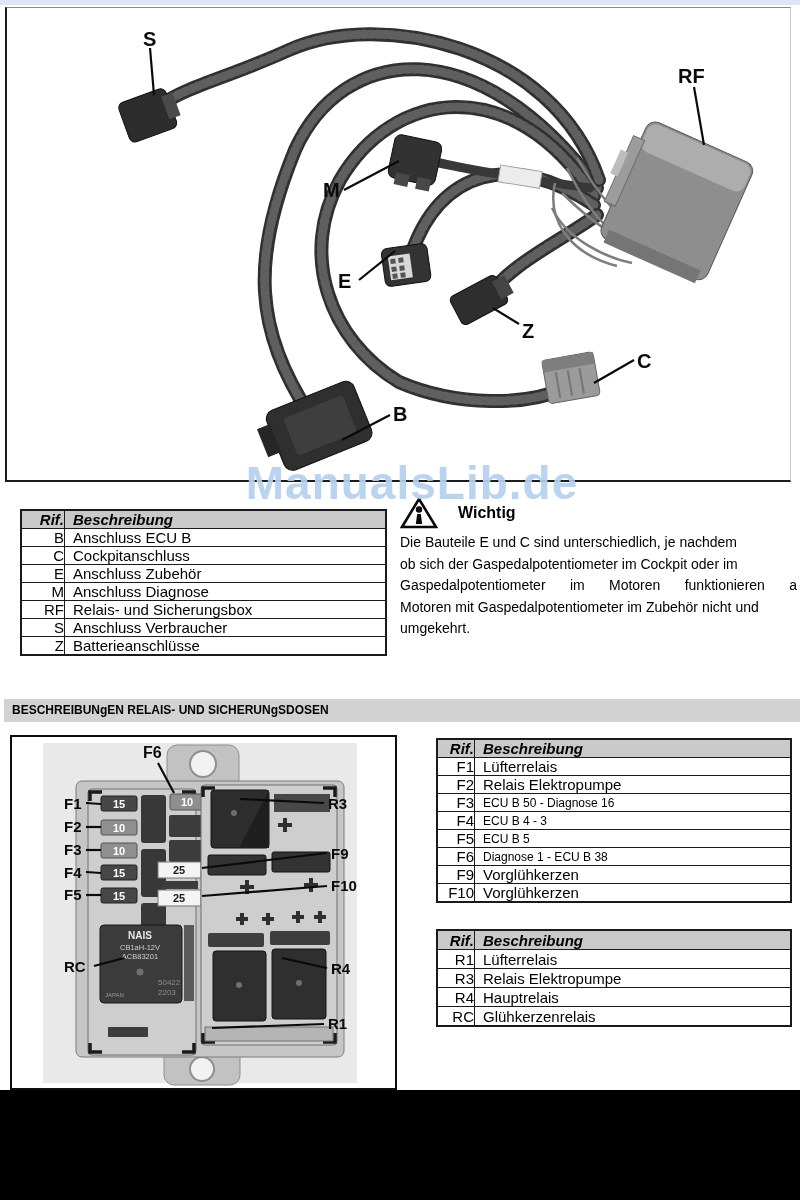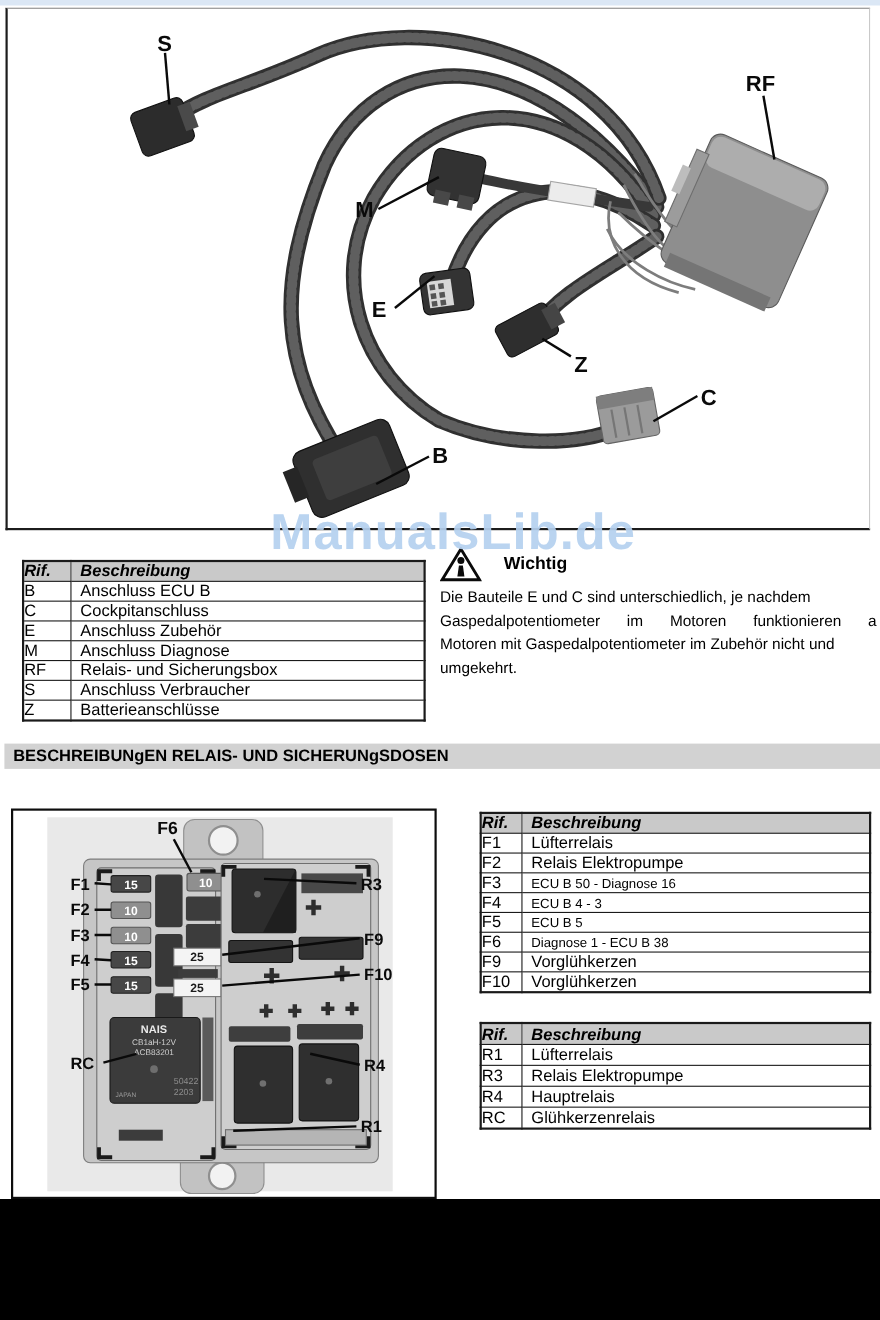--- a/index.html
+++ b/index.html
@@ -16,37 +16,37 @@
   #watermark{
     position:absolute;left:0;top:456px;width:800px;text-align:center;z-index:6;
     font-weight:bold;font-size:46px;letter-spacing:1px;color:#b5d1ef;opacity:.92;
     pointer-events:none;
     padding-left:12px;
   }
   table.dtable{position:absolute;border-collapse:collapse;background:#fff;z-index:4;
     border:2px solid #1a1a1a;table-layout:fixed;}
   table.dtable td{border:1.5px solid #1a1a1a;font-size:15px;height:17px;
     padding:0 2px 0 8px;white-space:nowrap;overflow:hidden;}
-  table.dtable td.ref{text-align:left;padding:0;}
+  table.dtable td.ref{text-align:right;padding:0;}
   table.dtable tr.hdr td{background:#c9c9c9;font-style:italic;font-weight:bold;}
   table.dtable td.sm{font-size:12px;}
   #tbl-connectors{left:20px;top:509px;width:367px;}
   #tbl-connectors td.ref{width:42px;}
   #tbl-fuses{left:436px;top:738px;width:356px;}
   #tbl-fuses td.ref{width:36px;}
   #tbl-relays{left:436px;top:929px;width:356px;}
   #tbl-relays td.ref{width:36px;}
   #tbl-relays td{height:18px;}
   #warning{position:absolute;left:400px;top:498px;width:397px;}
   .w-head{display:flex;align-items:center;gap:20px;font-weight:bold;font-size:16px;height:30px;}
   .w-body{margin-top:4px;font-size:14px;line-height:21.6px;}
   .w-line.justify{text-align:justify;text-align-last:justify;}
   #section-bar{
-    position:absolute;left:4px;top:676px;width:796px;height:23px;background:#d2d2d2;
-    font-weight:bold;font-size:15px;line-height:23px;padding-left:8px;box-sizing:border-box;
+    position:absolute;left:4px;top:699px;width:796px;height:23px;background:#d2d2d2;
+    font-weight:bold;font-size:12px;line-height:23px;padding-left:8px;box-sizing:border-box;
   }
   #fusebox-box{
     position:absolute;left:10px;top:735px;width:387px;height:355px;box-sizing:border-box;
     border:2px solid #0d0d0d;background:#fff;
   }
   #bottom-band{position:absolute;left:0;top:1090px;width:800px;height:110px;background:#000;}
   svg text.dlabel{font-family:"Liberation Sans",sans-serif;font-weight:bold;fill:#0a0a0a;}
   svg .leader{stroke:#0a0a0a;stroke-width:2.2;fill:none;}
   svg .loom{fill:none;stroke:#303030;stroke-width:14;stroke-linecap:round;}
   svg .loomtex{fill:none;stroke:#5f5f5f;stroke-width:9;stroke-linecap:round;stroke-dasharray:3 4;}
@@ -194,20 +194,21 @@
       <svg width="38" height="32" viewBox="0 0 38 32">
         <polygon points="19,2 36,30 2,30" fill="#ffffff" stroke="#0a0a0a" stroke-width="2.6"></polygon>
         <circle cx="19" cy="12.5" r="3.2" fill="#0a0a0a"></circle>
         <polygon points="15.8,27 22.2,27 20.8,17 17.2,17" fill="#0a0a0a"></polygon>
       </svg>
     </span>
     <span>Wichtig</span>
   </div>
   <div class="w-body">
     <div class="w-line">Die Bauteile E und C sind unterschiedlich, je nachdem</div>
+    <div class="w-line">ob sich der Gaspedalpotentiometer im Cockpit oder im</div>
     <div class="w-line justify">Gaspedalpotentiometer im Motoren funktionieren a</div>
     <div class="w-line">Motoren mit Gaspedalpotentiometer im Zubehör nicht und</div>
     <div class="w-line">umgekehrt.</div>
   </div>
 </div>
 
 <div id="section-bar">BESCHREIBUNgEN RELAIS- UND SICHERUNgSDOSEN</div>
 
 <div id="fusebox-box">
   <svg width="383" height="351" viewBox="0 0 383 351">

